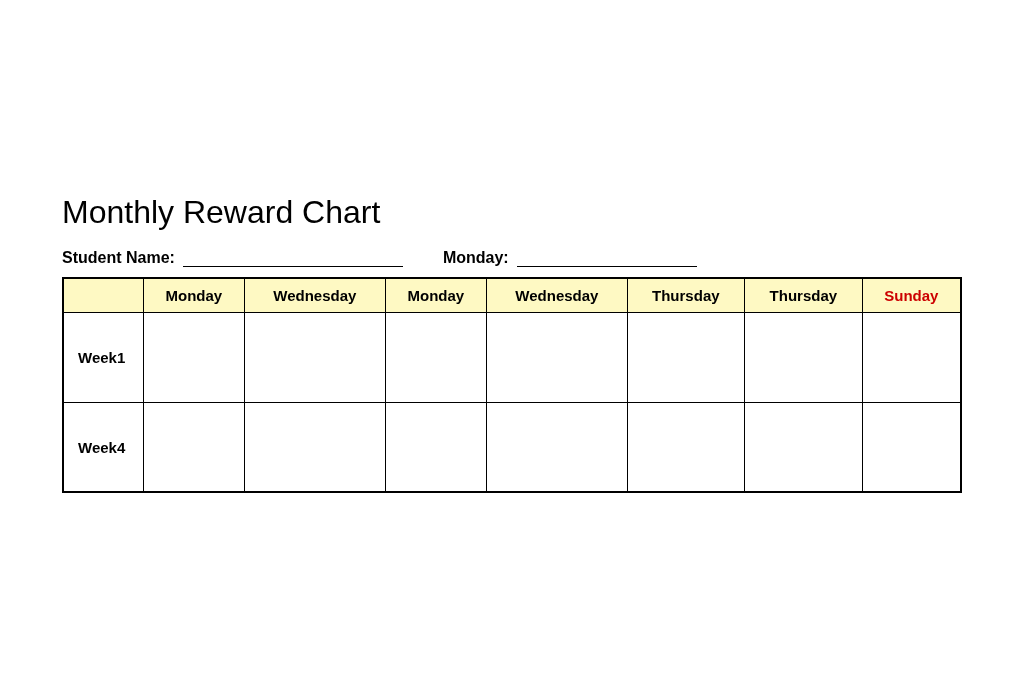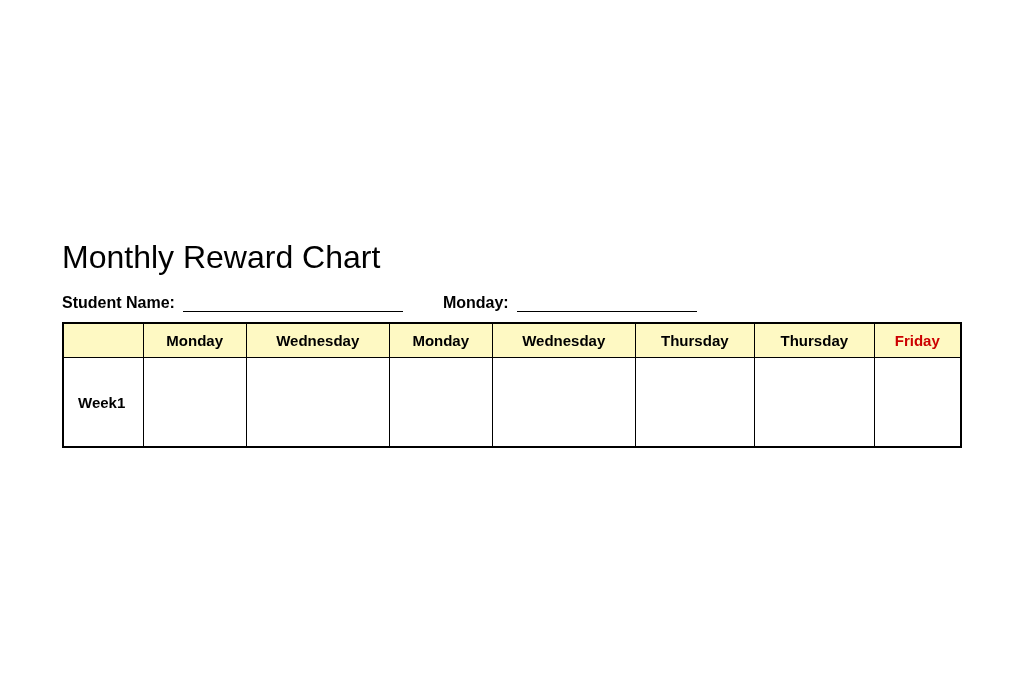--- a/index.html
+++ b/index.html
@@ -123,29 +123,39 @@
   <table>
     <thead>
       <tr class="header-row">
         <th class="week-col"></th>
         <th>Monday</th>
         <th>Wednesday</th>
         <th>Monday</th>
         <th>Wednesday</th>
         <th>Thursday</th>
         <th>Thursday</th>
-        <th class="sunday-header">Friday</th>
+        <th class="sunday-header">Sunday</th>
       </tr>
     </thead>
     <tbody>
       <tr>
         <td class="week-col">Week1</td>
         <td></td>
         <td></td>
         <td></td>
         <td></td>
         <td></td>
         <td></td>
         <td></td>
       </tr>
+      <tr>
+        <td class="week-col">Week4</td>
+        <td></td>
+        <td></td>
+        <td></td>
+        <td></td>
+        <td></td>
+        <td></td>
+        <td></td>
+      </tr>
     </tbody>
   </table>
 </div>
 
 </body></html>

